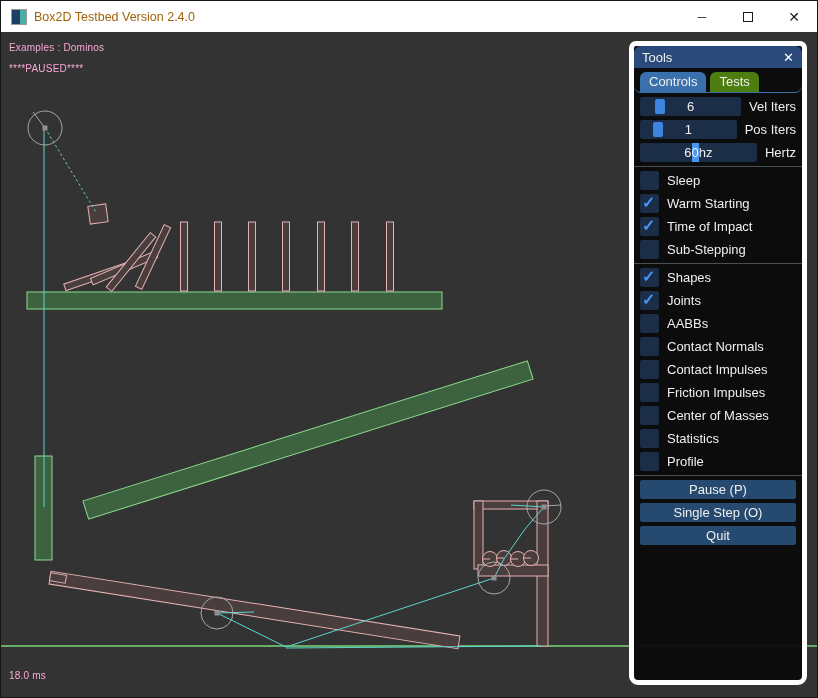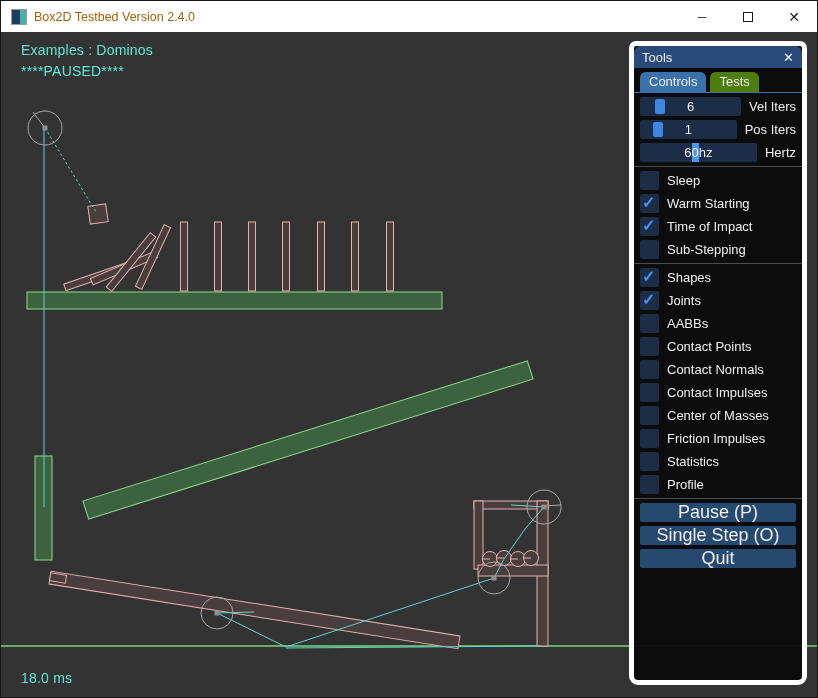--- a/index.html
+++ b/index.html
@@ -28,21 +28,21 @@
     width:46px; height:100%; display:flex; align-items:center; justify-content:center;
     color:#1a1a1a; font-size:12px; cursor:default;
   }
   .win-btn.close { font-size:14px; }
   .win-btn .maxbox { width:10px; height:10px; border:1px solid #1a1a1a; display:block; }
 
   
   svg.scene { position:absolute; top:0; left:0; z-index:1; }
   .scene-text {
     position:absolute; left:8px; z-index:2;
-    color:#5eead4; font-size:14px; letter-spacing:0.2px;margin-left:12px;
+    color:#f9a8d4; font-size:10px; letter-spacing:0.2px;
   }
   .scene-text.header { top:41px; }
   .scene-text.paused { top:62px; }
   .scene-text.ms     { top:669px; }
 
   
   .panel {
     position:absolute; left:628px; top:40px; width:178px; height:644px;
     background:rgba(10,10,11,0.96);
     border:5px solid #ffffff; border-radius:7px 7px 9px 9px;
@@ -51,20 +51,21 @@
   .panel-title {
     height:22px; background:#294a7a; border-radius:7px 7px 0 0;
     display:flex; align-items:center; padding:0 8px;
   }
   .panel-title .ptitle { flex:1; }
   .panel-close { color:#fff; font-size:13px; line-height:13px; cursor:default; }
 
   .tabbar {
     display:flex; gap:4px; padding:4px 6px 0 6px;
     border-bottom:1px solid #3a70ab;
+    border-radius:7px;
   }
   .tab {
     padding:2px 9px 3px 9px; border-radius:6px 6px 0 0; font-size:13px; cursor:default;
   }
   .tab.active { background:#3a70ab; }
   .tab.idle   { background:#4d7c0f; }
 
   .row { display:flex; align-items:center; margin:4px 6px 0 6px; height:19px; }
   .row .wlabel { margin-left:8px; line-height:19px; white-space:nowrap;text-align:right; }
 
@@ -91,21 +92,21 @@
     flex:0 0 auto;
   }
   .cb-box .mark {
     display:none; position:absolute; left:2px; top:-1px;
     color:#4296f9; font-size:16px; font-weight:bold;
   }
   .cb-box.checked .mark { display:block; }
 
   .pbutton {
     margin:4px 6px 0 6px; height:19px; background:#26496f; border-radius:2px;
-    text-align:center; line-height:19px; font-size:18px; cursor:default;
+    text-align:center; line-height:19px; font-size:13px; cursor:default;
   }
 </style>
 </head>
 <body>
 
 <div class="window">
 
   <div class="titlebar">
     <div class="app-icon"></div>
     <div class="app-title">Box2D Testbed Version 2.4.0</div>
@@ -281,37 +282,33 @@
           <span class="mark">✓</span>
         </div>
         <div class="wlabel">Joints</div>
       </div>
     <div class="row">
         <div class="cb-box"></div>
         <div class="wlabel">AABBs</div>
       </div>
     <div class="row">
         <div class="cb-box"></div>
-        <div class="wlabel">Contact Points</div>
-      </div>
-    <div class="row">
-        <div class="cb-box"></div>
         <div class="wlabel">Contact Normals</div>
       </div>
     <div class="row">
         <div class="cb-box"></div>
         <div class="wlabel">Contact Impulses</div>
       </div>
     <div class="row">
         <div class="cb-box"></div>
+        <div class="wlabel">Friction Impulses</div>
+      </div>
+    <div class="row">
+        <div class="cb-box"></div>
         <div class="wlabel">Center of Masses</div>
-      </div>
-    <div class="row">
-        <div class="cb-box"></div>
-        <div class="wlabel">Friction Impulses</div>
       </div>
     <div class="row">
         <div class="cb-box"></div>
         <div class="wlabel">Statistics</div>
       </div>
     <div class="row">
         <div class="cb-box"></div>
         <div class="wlabel">Profile</div>
       </div>
 

